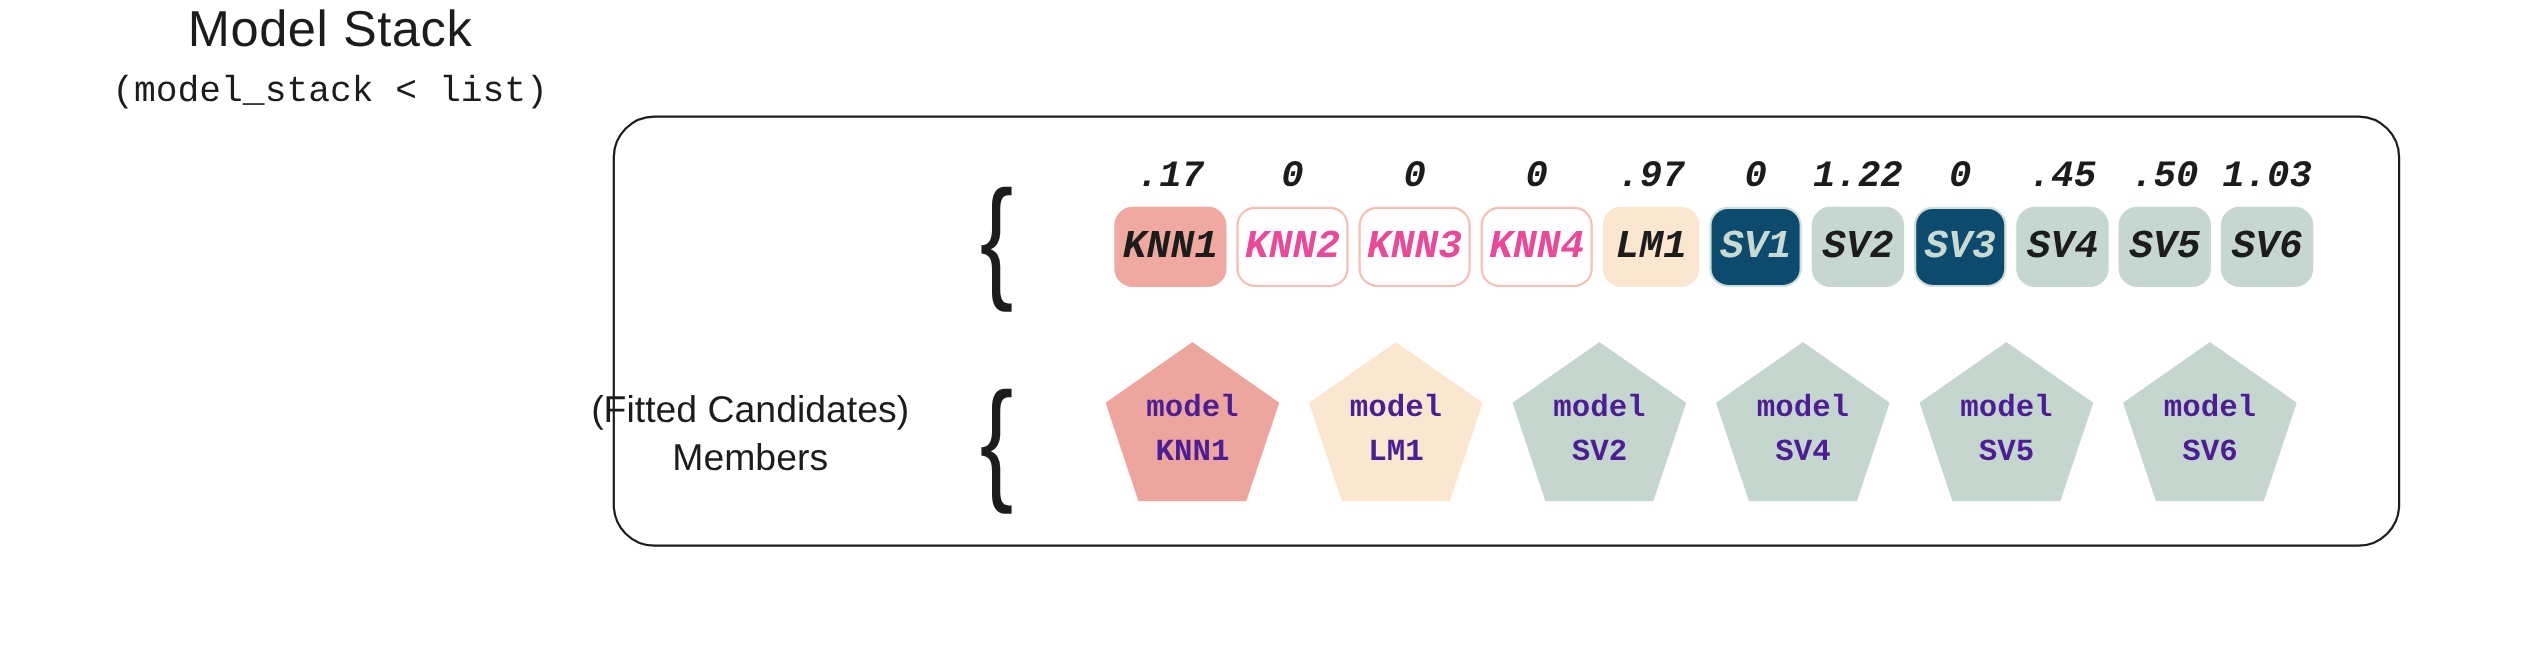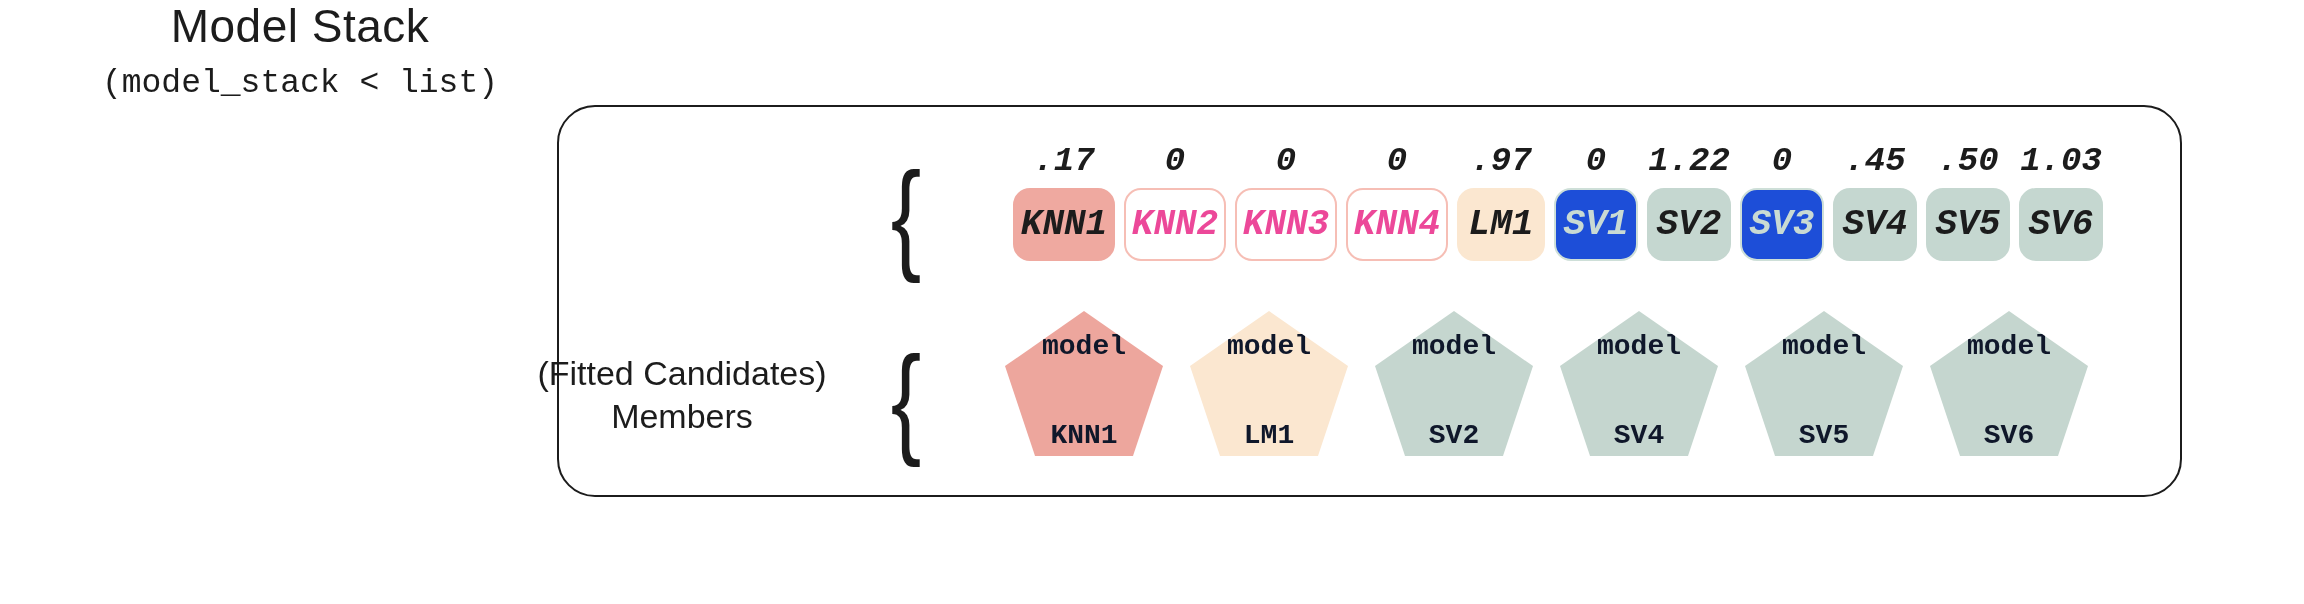--- a/index.html
+++ b/index.html
@@ -37,31 +37,31 @@
   .coef-item { display:flex; flex-direction:column; align-items:center; }
   .coef-value { font-size:34px; font-weight:700; height:48px; line-height:42px; color:#1c1c1c; }
   .chip {
     height:73px; border-radius:17px; display:flex; align-items:center; justify-content:center;
     font-size:36px; font-weight:700; box-sizing:border-box; border:2.5px solid transparent;
   }
   .w-knn { width:102px; } .w-lm { width:88px; } .w-sv { width:84px; }
   .salmon-filled { background:#efa9a0; border-color:#efa9a0; color:#1c1c1c; }
   .pink-outline  { background:#ffffff; border-color:#f6beb5; color:#ec4899; }
   .peach-filled  { background:#fbe7d0; border-color:#fbe7d0; color:#1c1c1c; }
-  .sage-outline  { background:#1d4ed8; border-color:#cedfd8; color:#c9dad3; }
+  .sage-outline  { background:#0c4a6e; border-color:#cedfd8; color:#c9dad3; }
   .sage-filled   { background:#c5d7d0; border-color:#c5d7d0; color:#1c1c1c; }
 
   
   .member-row { position:absolute; left:1005px; top:311px; display:flex; gap:27px; }
   .pentagon {
     width:158px; height:145px;
     clip-path:polygon(50% 0%, 100% 38%, 81% 100%, 19% 100%, 0% 38%);
-    display:flex; flex-direction:column; align-items:center; justify-content:space-between;
+    display:flex; flex-direction:column; align-items:center; justify-content:center;
     padding-top:16px; box-sizing:border-box;
-    font-size:28px; font-weight:700; line-height:40px; color:#0f172a; text-align:center;
+    font-size:28px; font-weight:700; line-height:40px; color:#4c1d95; text-align:center;
   }
   .pent-salmon { background:#eda69d; }
   .pent-peach  { background:#fbe7d0; }
   .pent-sage   { background:#c5d6cf; }
 </style>
 </head>
 <body>
 
 <div class="stage">
 

